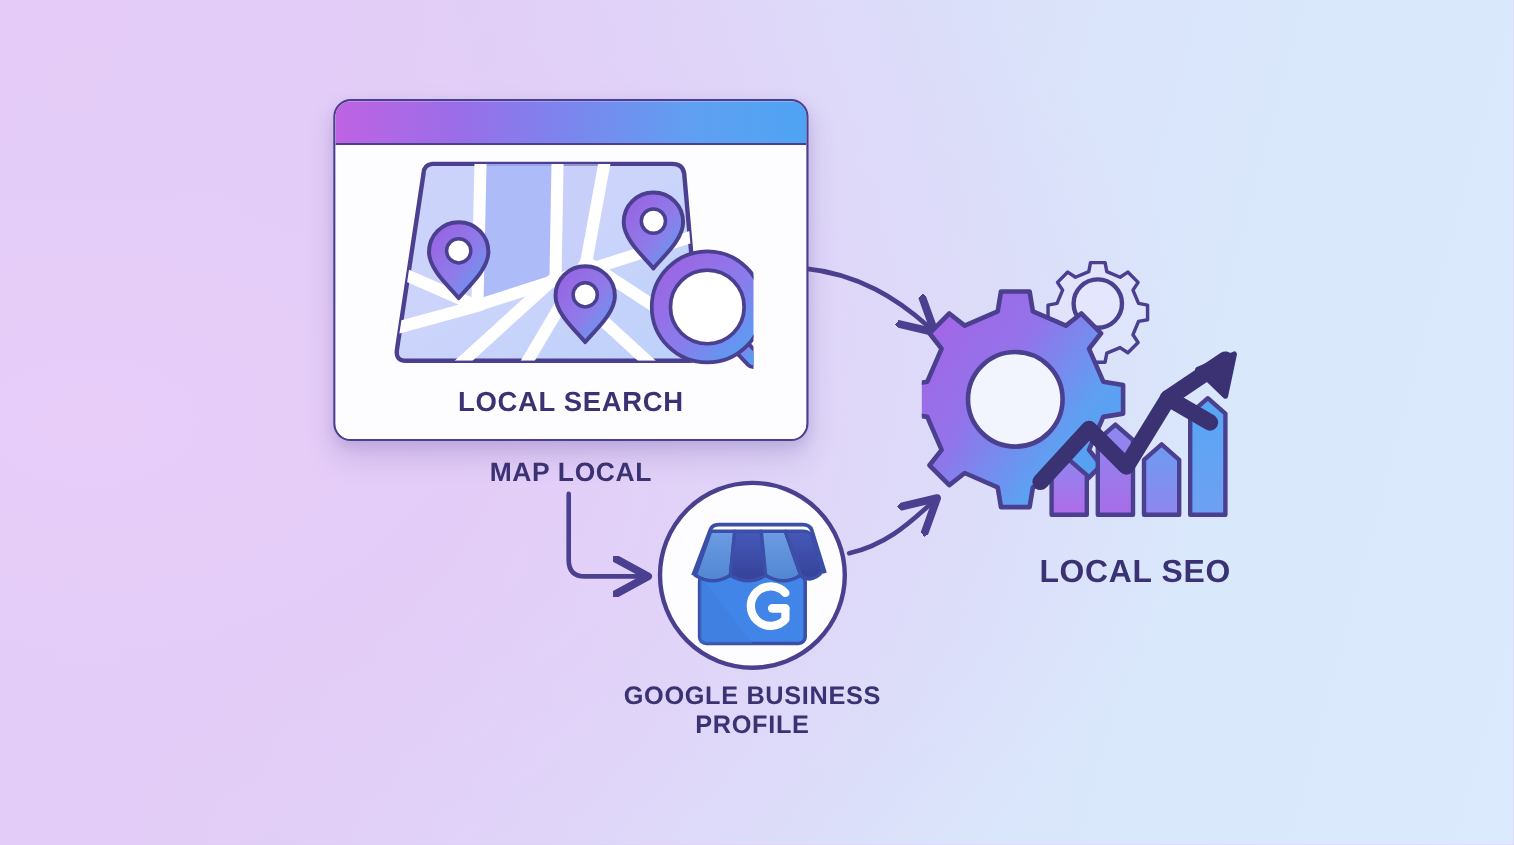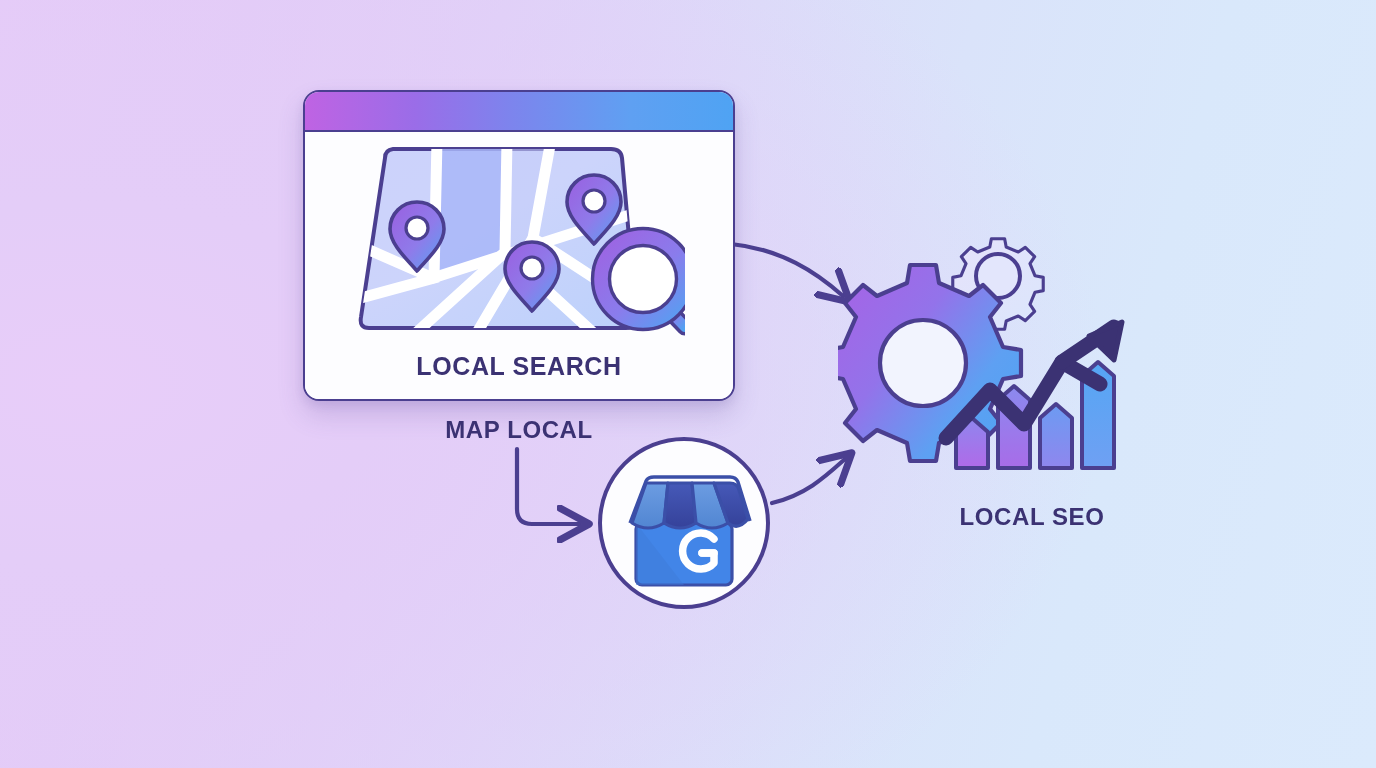--- a/index.html
+++ b/index.html
@@ -42,21 +42,21 @@
     box-sizing:border-box;
   }
   #cardbody{position:absolute;left:0;top:40px;width:100%;height:269px;background:#fdfdff;}
   #card-caption{
     left:303px;top:352px;width:432px;font-size:25px;
   }
 
   
   #map-pack-label{left:358px;top:417px;width:322px;font-size:24px;}
   #gbp-label{left:503px;top:620px;width:362px;font-size:23px;}
-  #seo-label{left:900px;top:504px;width:264px;font-size:24px;}
+  #seo-label{left:900px;top:504px;width:264px;font-size:29px;}
 
   
   svg{display:block;}
   #connectors{position:absolute;left:0;top:0;width:1376px;height:768px;pointer-events:none;}
   #art-map{position:absolute;left:355px;top:146px;}
   #art-gears{position:absolute;left:838px;top:232px;}
   #art-store{position:absolute;left:596px;top:435px;}
 </style>
 </head>
 <body>
@@ -245,16 +245,18 @@
     <g>
       <path d="M118,104 A18,18 0 1 0 118,128 L118,118 L106,118" fill="none" stroke="#ffffff" stroke-width="7.5" stroke-linecap="round" stroke-linejoin="round"></path>
       <path d="M106,118 L118,118" fill="none" stroke="#ffffff" stroke-width="7.5" stroke-linecap="round"></path>
     </g>
   </svg>
 
   <div class="lbl" id="card-caption">LOCAL SEARCH</div>
 
   <div class="lbl" id="map-pack-label">MAP LOCAL</div>
 
+  <div class="lbl" id="gbp-label">GOOGLE BUSINESS
+PROFILE</div>
 
   <div class="lbl" id="seo-label">LOCAL SEO</div>
 
 </div>
 
 </body></html>

